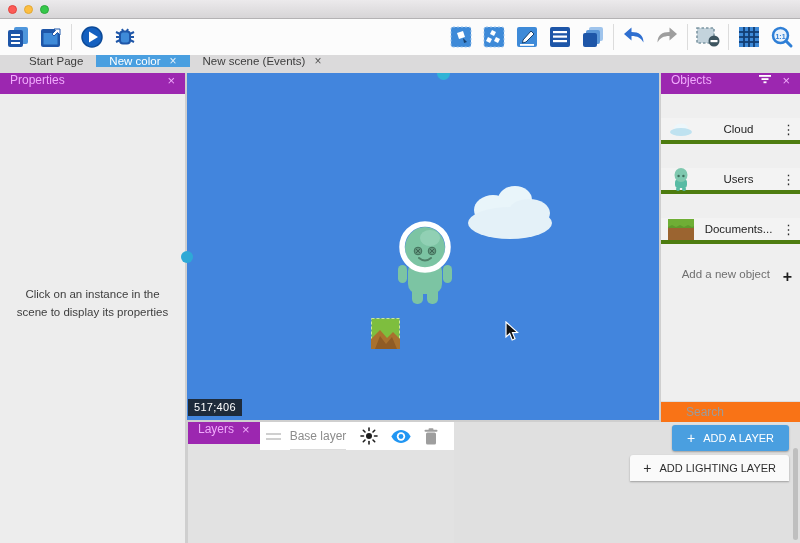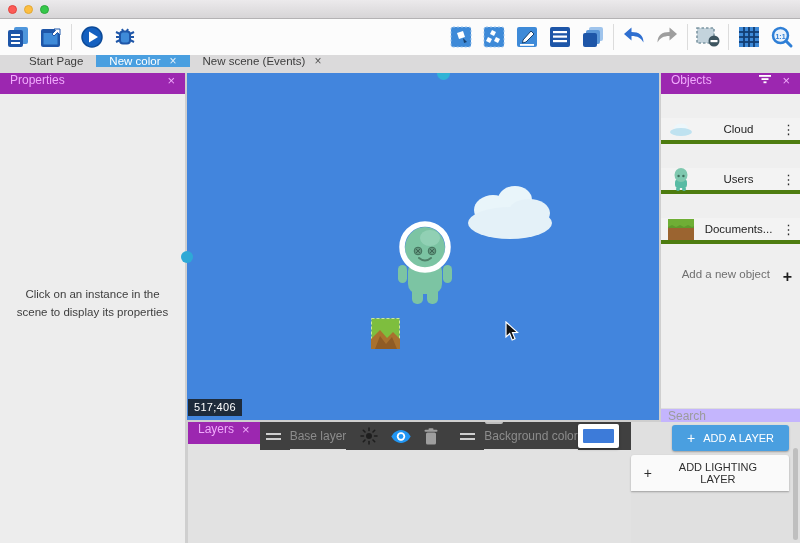--- a/index.html
+++ b/index.html
@@ -70,34 +70,34 @@
   .obj-thumb { width:28px; display:flex; justify-content:center; }
   .obj-name { flex:1; text-align:center; font-size:11.5px; color:#1E1E1E;
     overflow:hidden; white-space:nowrap; }
   .obj-menu { color:#2A2A2A; font-size:13px; width:12px; text-align:center;
     cursor:pointer; letter-spacing:-1px; }
   .add-row { height:25px; display:flex; padding:0 8px;
     color:#6F6F6F; font-size:11.5px; cursor:pointer; }
   .add-row .add-label { flex:1; text-align:center; }
   .add-row .add-plus { color:#1E1E1E; font-size:16px; font-weight:bold; }
   .obj-filler { flex:1; }
-  .search-row { height:14px; background:#c4b5fd; border-top:1px solid #DDD;
-    display:flex; align-items:center; padding:0 7px; gap:6px; }
+  .search-row { height:21px; background:#f97316; border-top:1px solid #DDD;
+    display:flex; align-items:center; padding:0 25px; gap:6px; }
   .search-row input { flex:1; border:none; outline:none; font-size:12px;
     color:#444; background:transparent;
     font-family:"Liberation Sans", sans-serif; }
   .search-row input::placeholder { color:#9B9B9B; }
 
   
   .layers { position:absolute; left:188px; right:0; top:349px; height:121px;
     background:#E2E2E2; display:flex; flex-direction:row; overflow:hidden; }
   .layers-grip { position:absolute; left:50%; top:-3px; width:18px; height:5px;
     margin-left:-9px; background:#BDBDBD; border-radius:2px; }
   .layers .panel-header { height:22px; }
-  .layer-row { height:28px; background:#404040; display:flex; align-items:center;
+  .layer-row { height:28px; background:#ffffff; display:flex; align-items:center;
     padding:0 8px 0 6px; }
   .drag-grip { width:15px; height:7px; border-top:2px solid #CFCFCF;
     border-bottom:2px solid #CFCFCF; margin-right:9px; cursor:grab; }
   .layer-name { flex:1; font-size:12px; color:#8C8C8C; height:100%;
     display:flex; align-items:center; border-bottom:1px solid #DCDCDC; }
   .layer-icons { display:flex; align-items:center; gap:13px; margin:0 8px 0 14px; }
   .layer-icons .lic { cursor:pointer; display:flex; }
   .swatch-card { background:#FFF; border-radius:2px; padding:5px 5px;
     box-shadow:0 1px 3px rgba(0,0,0,.35); margin-right:4px; cursor:pointer; }
   .swatch { width:31px; height:14px; background:#3D7BD9; border-radius:1px; }
@@ -458,27 +458,20 @@
         <span class="lic">
           <svg width="14" height="17" viewBox="0 0 14 17">
               <rect x="2" y="4.5" width="10" height="12" rx="1.5" fill="#9E9E9E"></rect>
               <rect x="0.5" y="1.8" width="13" height="2" rx="1" fill="#9E9E9E"></rect>
               <rect x="4.5" y="0.3" width="5" height="2" rx="1" fill="#9E9E9E"></rect>
             </svg>
         </span>
       </span>
     </div>
 
-    <div class="layer-row">
-      <span class="drag-grip"></span>
-      <span class="layer-name">Background color</span>
-      <span class="swatch-card">
-        <span class="swatch" style="display:block;"></span>
-      </span>
-    </div>
 
     <div class="layers-footer">
       <button class="btn-add-layer">
         <span class="plus-g">+</span>
         <span>ADD A LAYER</span>
       </button>
       <button class="btn-add-lighting">
         <span class="plus-g">+</span>
         <span>ADD LIGHTING LAYER</span>
       </button>

